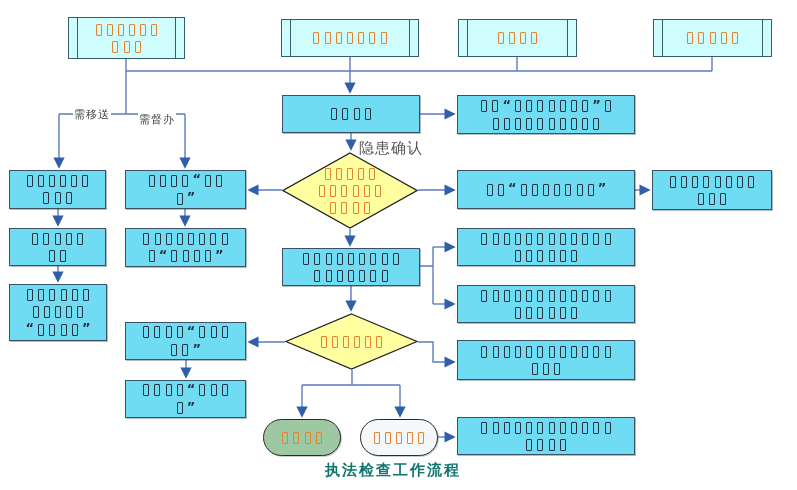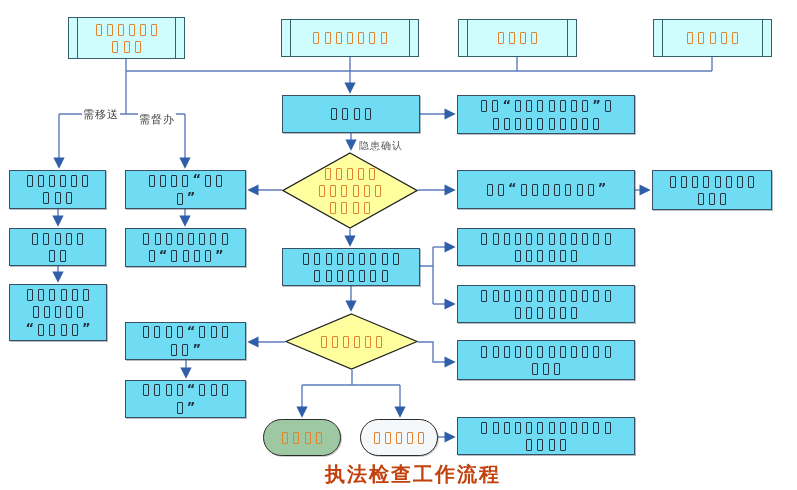--- a/index.html
+++ b/index.html
@@ -11,22 +11,22 @@
   .shape-subprocess .bar{position:absolute;top:0;bottom:0;width:1.2px;background:#35606B;}
   .shape-subprocess .bar.l{left:8px;} .shape-subprocess .bar.r{right:8px;}
   .shape-decision{background:transparent;border:none;}
   .shape-decision svg.dia{position:absolute;left:0;top:0;width:100%;height:100%;}
   .shape-terminator{border:1.3px solid #2b2b2b;border-radius:19px;box-shadow:1px 1px 0 rgba(0,0,0,.2);}
   .tline{position:relative;display:flex;align-items:center;justify-content:center;line-height:13px;z-index:2;}
   .tofu{display:inline-block;width:6px;height:12px;border:1.6px solid currentColor;border-radius:1px;margin:0 2.6px;box-sizing:border-box;}
   .q{font-size:13px;font-weight:bold;margin:0 1.5px;color:inherit;transform:translateY(-2px);}
   .glyph-orange{color:#E2832C;} .glyph-dark{color:#26323E;}
   .edge-label{position:absolute;font-size:11px;color:#3c3c3c;background:#fff;padding:0 1px;white-space:nowrap;z-index:3;letter-spacing:1px;}
-  .hint-label{position:absolute;font-size:10px;color:#555;white-space:nowrap;z-index:3;letter-spacing:1px;}
-  #title{position:absolute;left:325px;top:461px;font-size:20px;font-weight:bold;color:#c2410c;letter-spacing:2px;z-index:3;}
+  .hint-label{position:absolute;font-size:15px;color:#555;white-space:nowrap;z-index:3;letter-spacing:1px;}
+  #title{position:absolute;left:325px;top:461px;font-size:15px;font-weight:bold;color:#0f766e;letter-spacing:2px;z-index:3;}
 </style>
 </head>
 <body>
 
 <div id="stage">
   <svg id="wires" width="797" height="490" viewBox="0 0 797 490">
     <defs>
       <marker id="ah" viewBox="0 0 10 10" refX="8.5" refY="5" markerWidth="8" markerHeight="8" orient="auto-start-reverse">
         <path d="M0,0 L10,5 L0,10 z" fill="#2E5FA8"></path>
       </marker>
@@ -469,18 +469,18 @@
         </div>
         <div class="tline">
           <i class="tofu"></i>
           <i class="tofu"></i>
           <i class="tofu"></i>
           <i class="tofu"></i>
         </div>
       </div>
     </div>
 
-  <span class="edge-label" style="left:82px;top:107px;">需移送</span>
+  <span class="edge-label" style="left:73px;top:107px;">需移送</span>
   <span class="edge-label" style="left:138px;top:112px;">需督办</span>
   <span class="hint-label" style="left:359px;top:139px;">隐患确认</span>
 
   <div id="title">执法检查工作流程</div>
 </div>
 
 </body></html>

